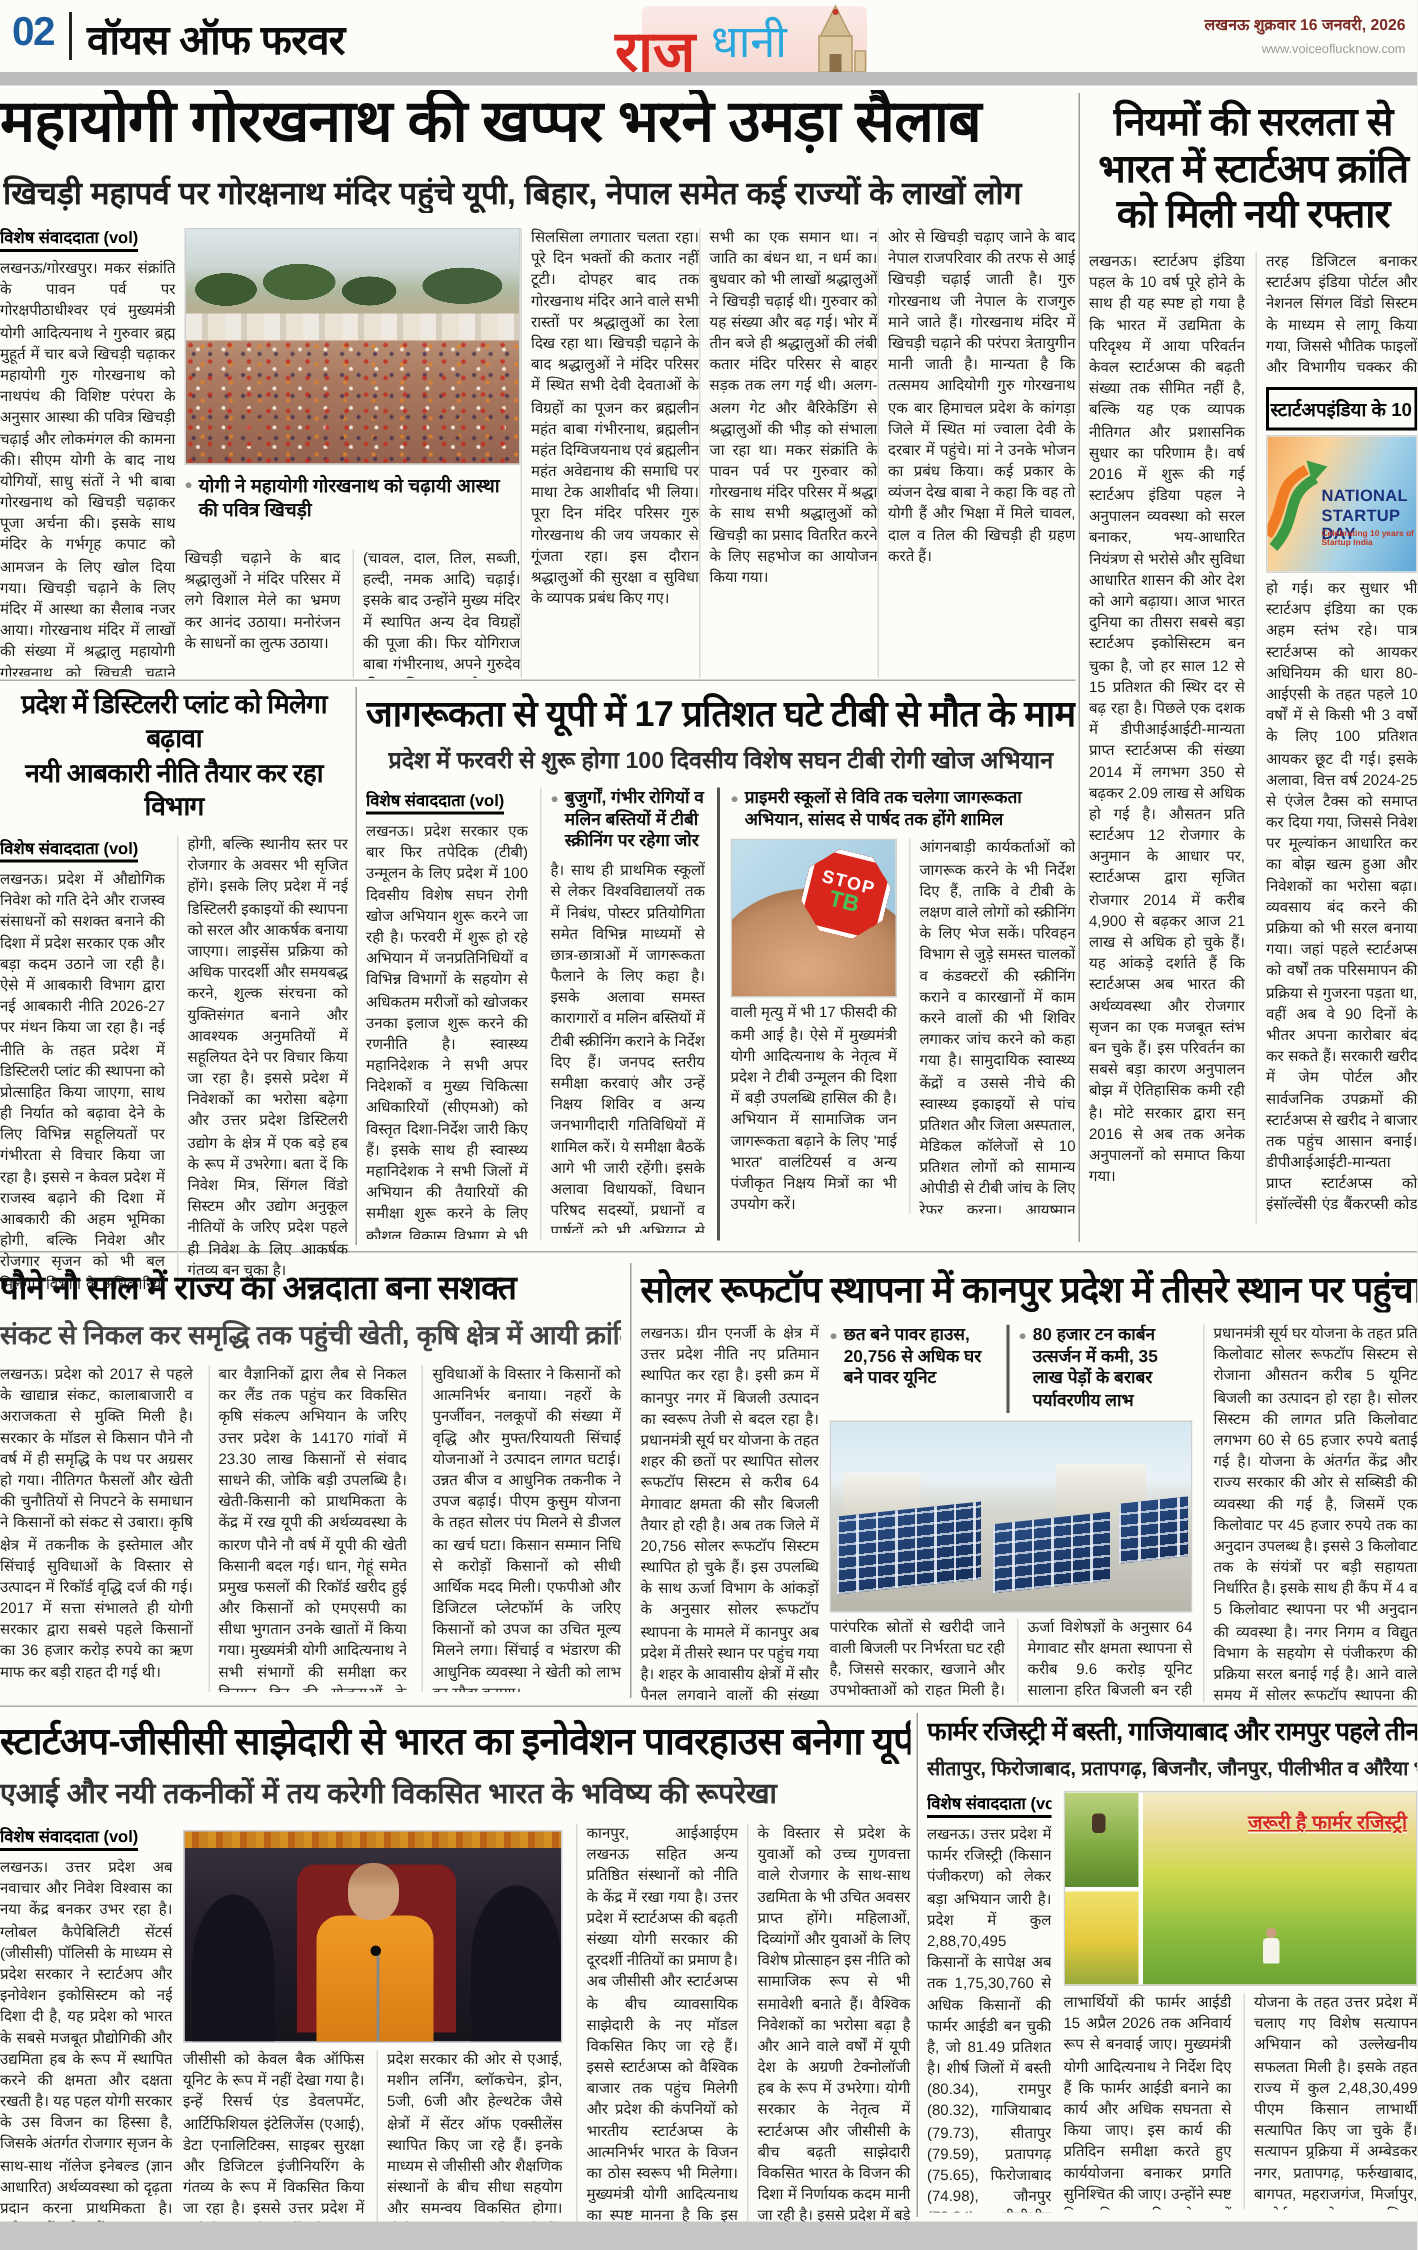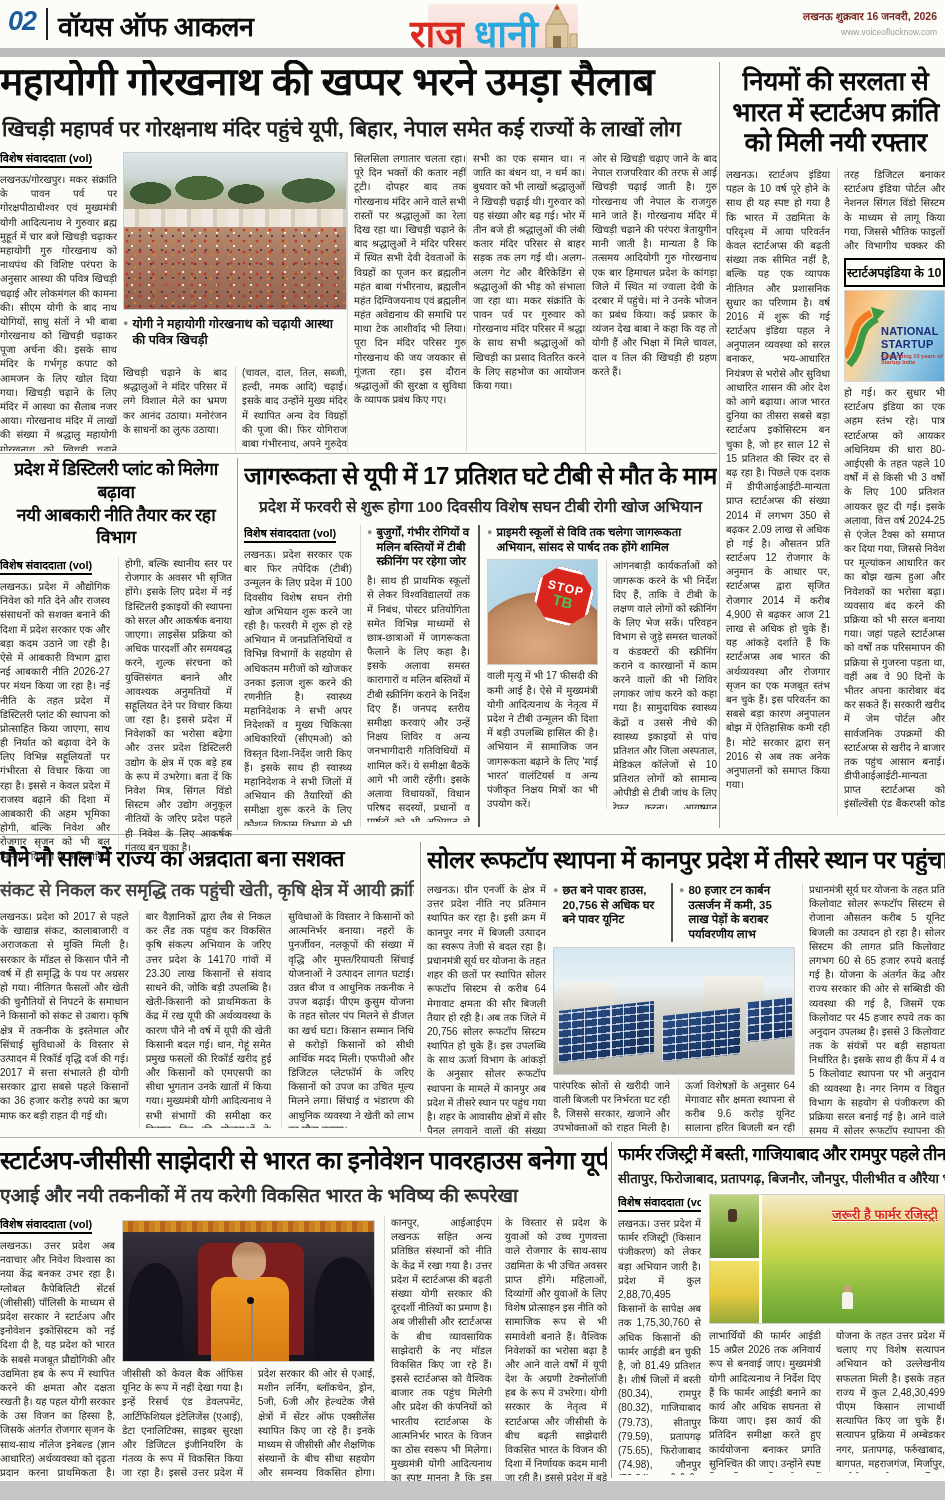--- a/index.html
+++ b/index.html
@@ -2,27 +2,27 @@
 <html><head>
 <meta charset="utf-8">
 <style>
   html,body{margin:0;padding:0;background:#e9e9e6;}
   .page{position:relative;width:945px;height:1500px;background:#fcfcf9;margin:0 auto;overflow:hidden;
         font-family:"Liberation Sans","DejaVu Sans",sans-serif;}
   .abs{position:absolute;}
   *{box-sizing:border-box;}
 
   
-  .pagenum{left:8px;top:6px;font-size:27px;font-weight:900;color:#1d5d9e;letter-spacing:-1px;font-style:italic;}
+  .pagenum{left:8px;top:6px;font-size:27px;font-weight:900;color:#1d5d9e;letter-spacing:-1px;}
   .pn-rule{left:46px;top:8px;width:2px;height:32px;background:#222;}
   .paper-name{left:58px;top:7px;font-size:27px;font-weight:900;color:#0d0d0d;letter-spacing:-0.5px;}
   .logo-wrap{left:398px;top:2px;width:190px;height:46px;}
   .logo-bg{position:absolute;left:30px;top:2px;width:150px;height:44px;background:linear-gradient(180deg,#fbeae6,#f7d9d3);border-radius:4px;}
   .logo-t1{position:absolute;left:12px;top:4px;font-size:38px;font-weight:900;color:#d92b21;}
-  .logo-t2{position:absolute;left:76px;top:4px;font-size:38px;font-weight:700;color:#2aa7dc;}
+  .logo-t2{position:absolute;left:76px;top:4px;font-size:30px;font-weight:400;color:#2aa7dc;}
   .temple{position:absolute;left:138px;top:0px;}
   .dateline{right:8px;top:9px;font-size:10.5px;font-weight:bold;color:#7a2a22;text-align:left;}
   .website{right:8px;top:27px;font-size:8.5px;color:#9a9a9a;text-align:right;}
   .header-bar{left:0;top:48px;width:945px;height:9px;background:#bcbcbc;}
   .bottom-bar{left:0;top:1481px;width:945px;height:19px;background:#c6c6c6;}
 
   
   .bt{font-size:10px;line-height:1.42;text-align:justify;color:#1b1b1b;overflow:hidden;}
   .byline{display:table;font-weight:bold;font-size:11px;color:#000;border-bottom:2.5px solid #000;padding-bottom:1px;margin-bottom:5px;white-space:nowrap;}
   .hl{font-weight:900;color:#0c0c0c;white-space:nowrap;overflow:hidden;letter-spacing:-0.5px;}
@@ -102,21 +102,21 @@
   .fa-man{position:absolute;left:44%;bottom:14px;width:11px;height:17px;background:#f6f3ea;border-radius:3px 3px 1px 1px;}
   .fa-man-head{position:absolute;left:45.2%;bottom:31px;width:7px;height:7px;border-radius:50%;background:#caa07e;}
 </style>
 </head>
 <body>
 
 <div class="page">
 
   <div class="abs pagenum">02</div>
   <div class="abs pn-rule"></div>
-  <div class="abs paper-name">वॉयस ऑफ आकलन</div>
+  <div class="abs paper-name">वॉयस ऑफ फरवर</div>
   <div class="abs logo-wrap">
     <div class="logo-bg"></div>
     <span class="logo-t1">राज</span>
     <span class="logo-t2">धानी</span>
     <span class="temple">
       <svg width="44" height="46" viewBox="0 0 44 46">
         <rect x="10" y="22" width="22" height="24" fill="#dcc9a2" stroke="#b59a6c" stroke-width="1"></rect>
         <path d="M21 2 L31 22 L11 22 Z" fill="#d3bd92" stroke="#b59a6c" stroke-width="1"></path>
         <circle cx="21" cy="6" r="2" fill="#c23a2a"></circle>
         <rect x="34" y="32" width="7" height="14" fill="#dcc9a2" stroke="#b59a6c" stroke-width="1"></rect>

